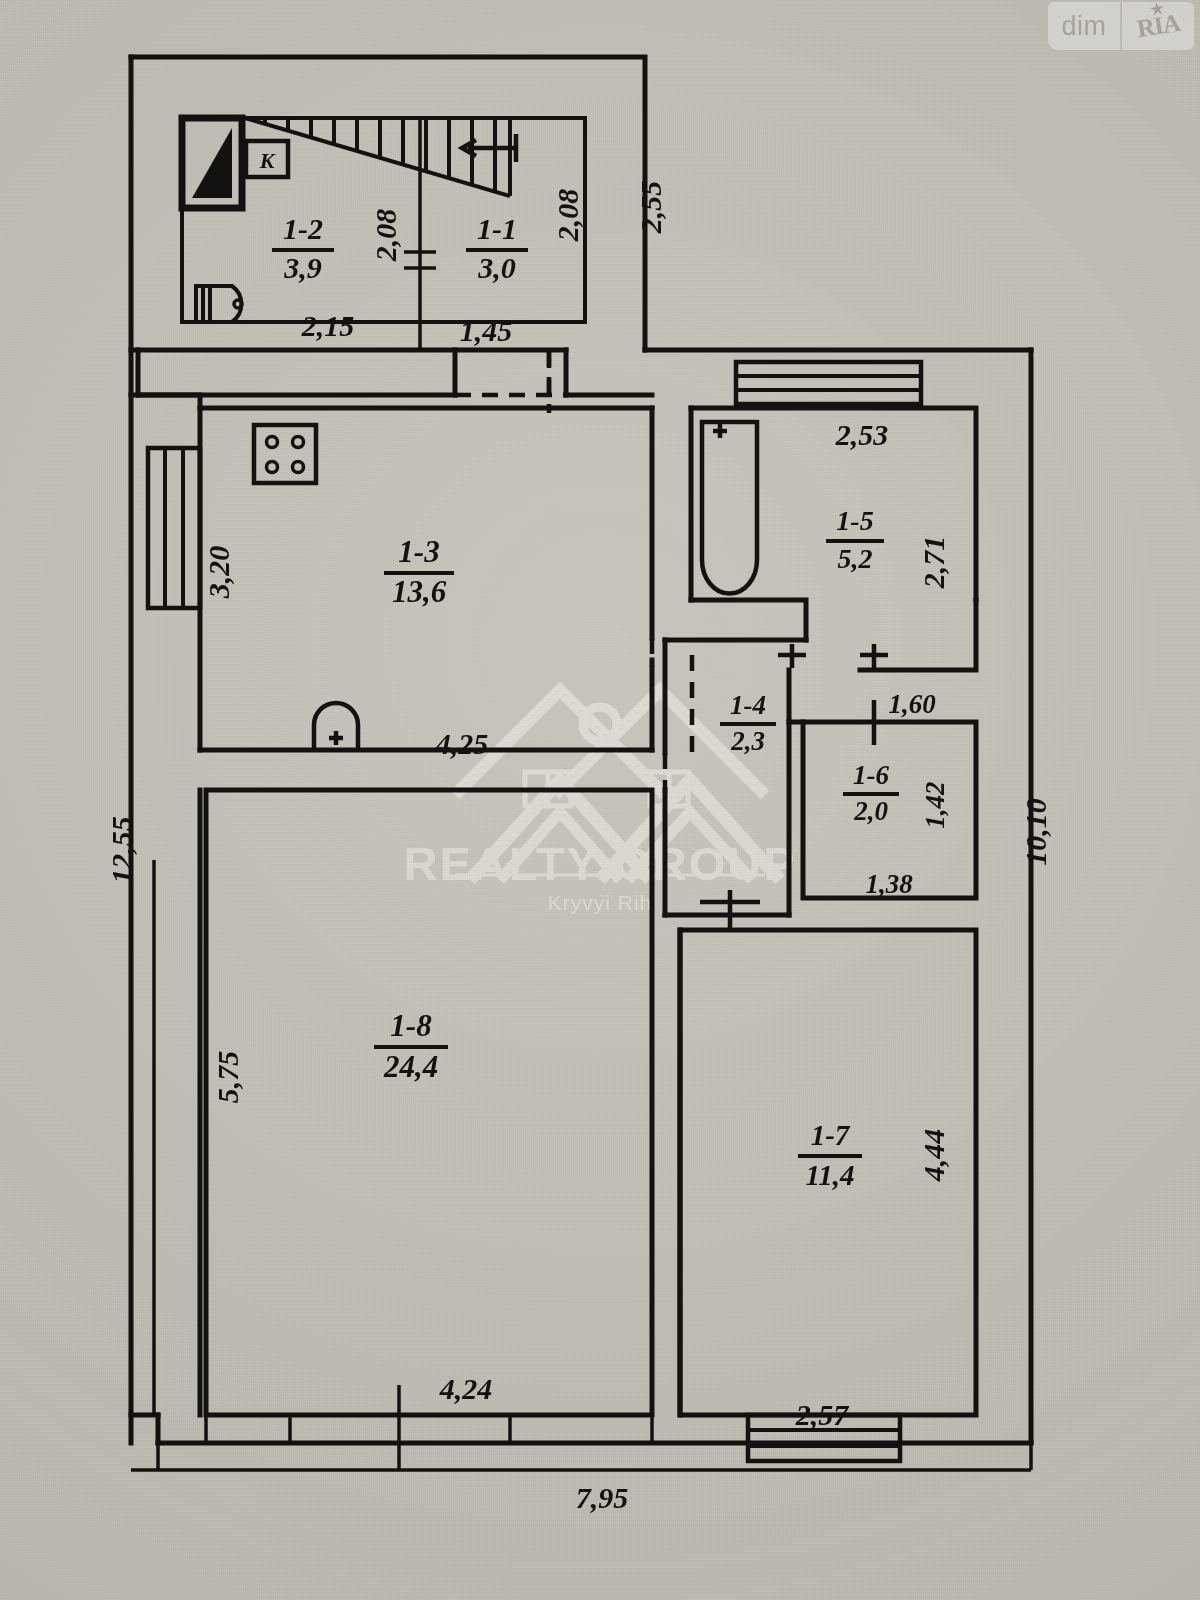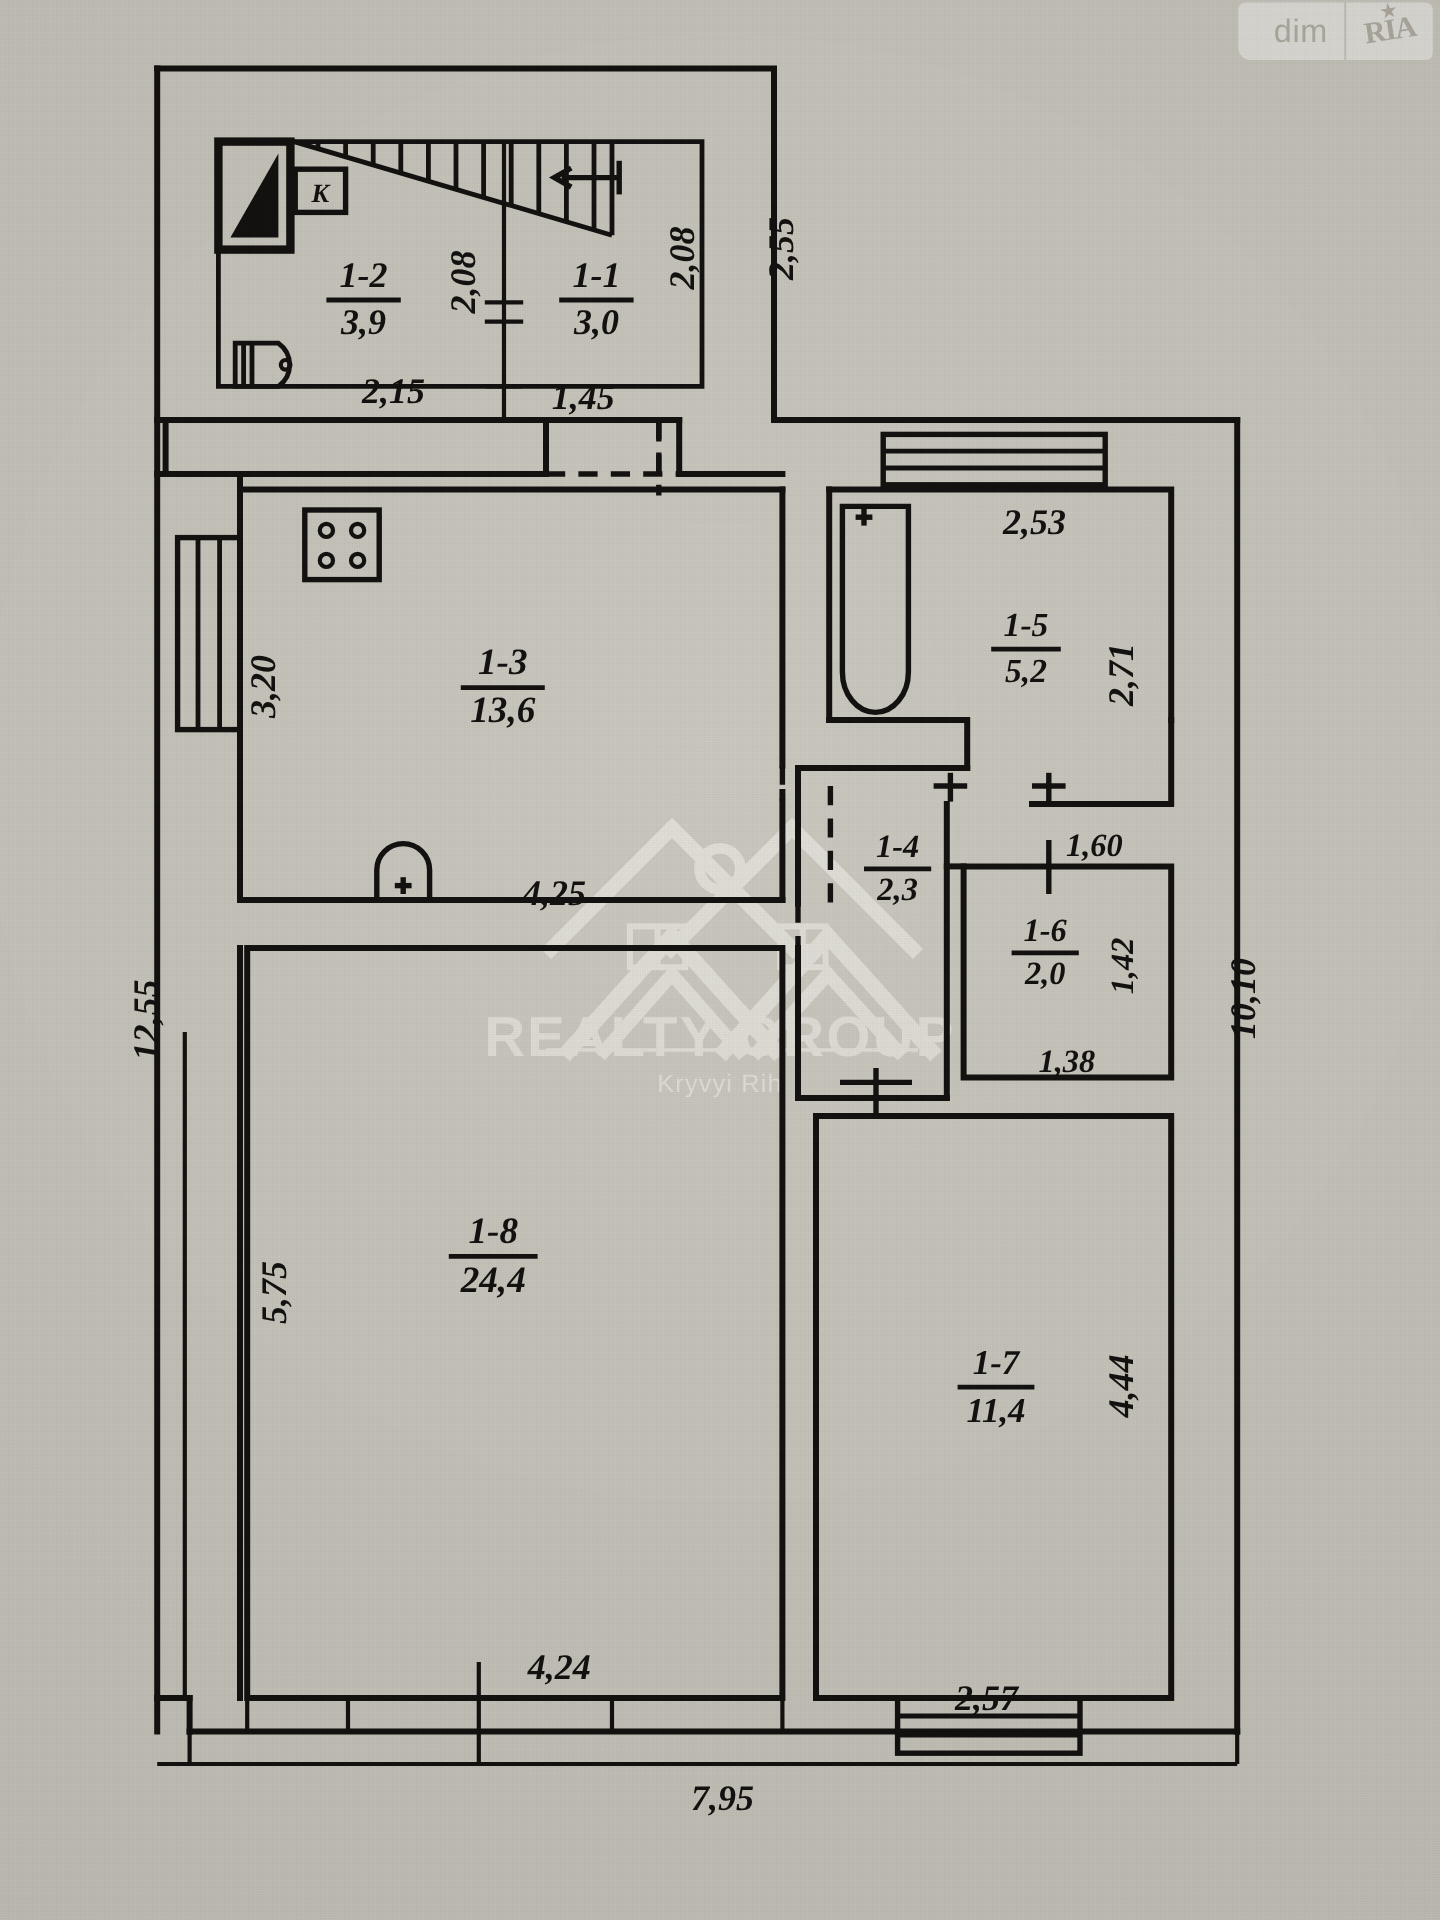--- a/index.html
+++ b/index.html
@@ -25,21 +25,21 @@
   
   .logo{
     position:absolute;top:2px;right:6px;
     display:flex;align-items:stretch;height:48px;
     opacity:.45;
   }
   .logo-a,.logo-b{
     background:rgba(255,255,255,.72);
     display:flex;align-items:center;justify-content:center;
   }
-  .logo-a{width:72px;border-radius:6px 0 0 10px;padding-left:16px;}
+  .logo-a{width:72px;border-radius:6px 0 0 10px;}
   .logo-b{width:72px;border-radius:0 6px 6px 0;margin-left:2px;}
   .logo-a span{
     font-size:27px;color:#8c887c;letter-spacing:.5px;
     font-family:"Liberation Sans", sans-serif;
   }
   .ria{
     position:relative;transform:rotate(-9deg);
     font-size:25px;font-weight:bold;color:#8a8579;
     font-family:"Liberation Serif", serif;letter-spacing:-1px;
   }

